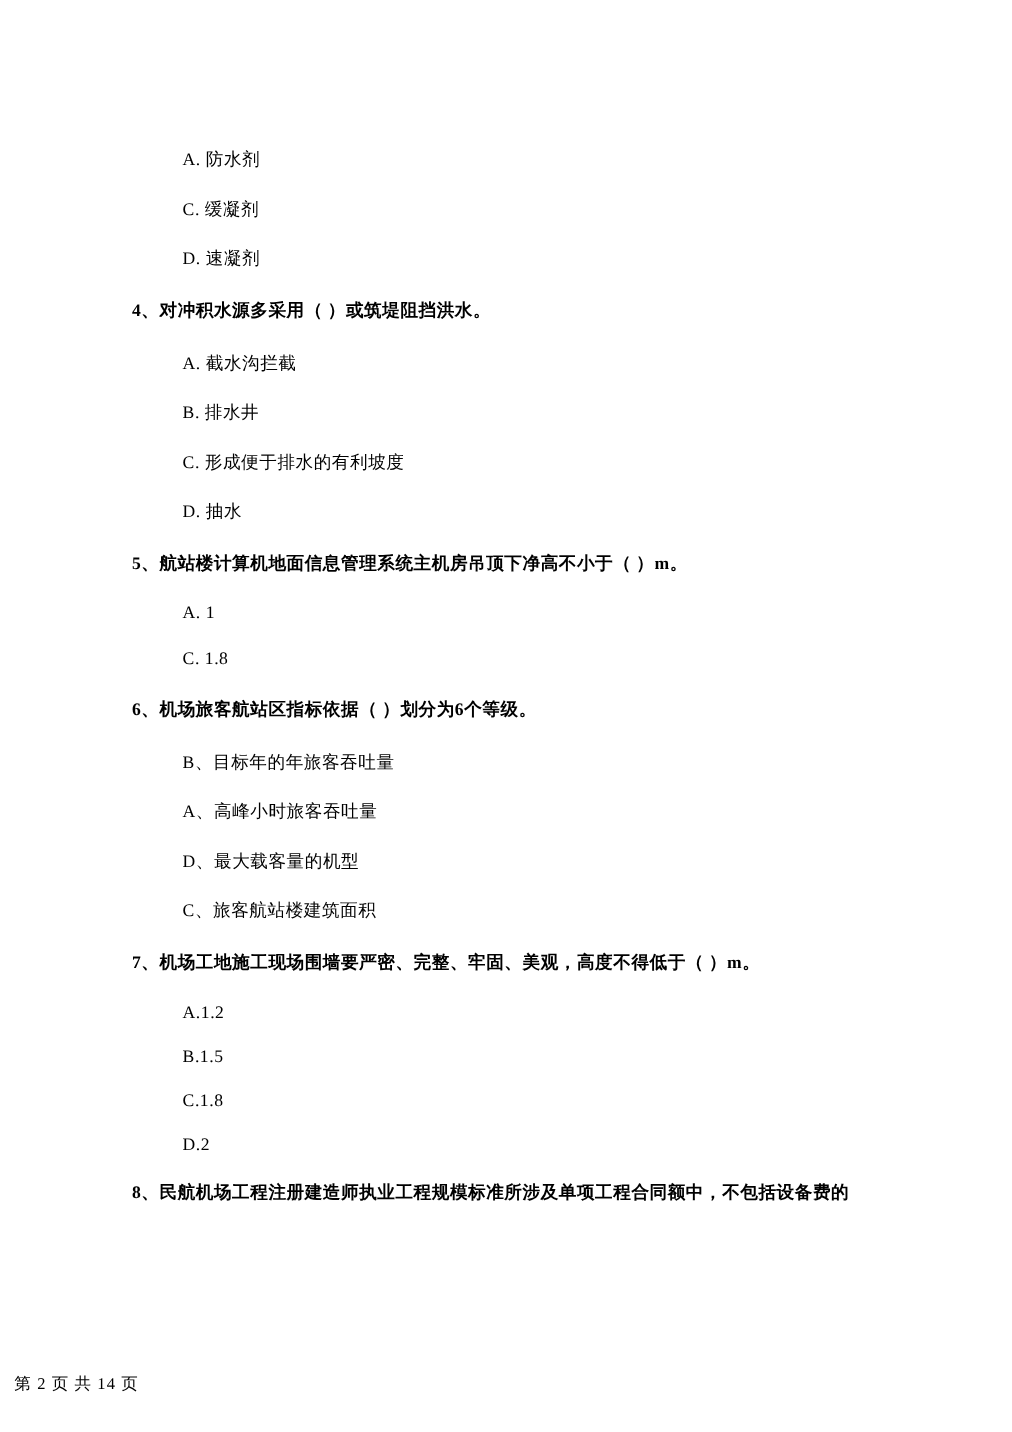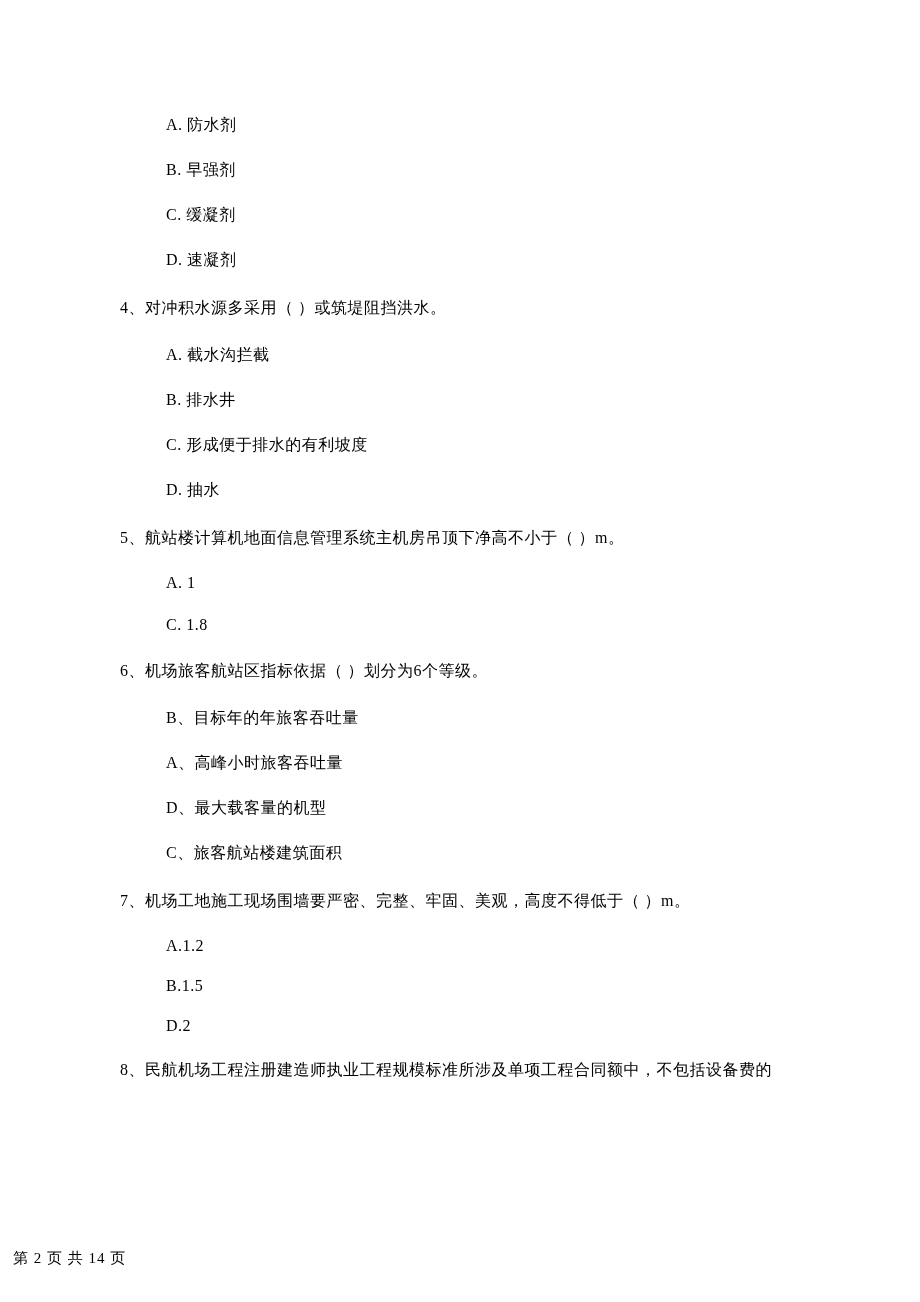--- a/index.html
+++ b/index.html
@@ -10,54 +10,55 @@
     font-size: 16px;
     color: #000;
     width: 920px;
     height: 1302px;
     position: relative;
     box-sizing: border-box;
   }
   .page {
     padding: 115px 48px 40px 120px;
     box-sizing: border-box;
+    margin-top: 20px;
   }
   .option {
     margin-left: 46px;
     margin-bottom: 24px;
     letter-spacing: 0.5px;
   }
   .option-tight {
     margin-left: 46px;
     margin-bottom: 22px;
     letter-spacing: 0.5px;
   }
   .question {
     margin-bottom: 24px;
     line-height: 1.6;
     letter-spacing: 0.5px;
+    font-weight: bold;
   }
   .footer {
     position: absolute;
     bottom: 34px;
     left: 0;
     width: 100%;
     text-align: left;
     font-size: 15px;
     letter-spacing: 1px;
     margin-left: 13px;
   }
 </style>
 </head>
 <body>
 
 <div class="page">
 
   <div class="option">A. 防水剂</div>
-  <div class="option">B. 早强剂</div>
   <div class="option">C. 缓凝剂</div>
   <div class="option">D. 速凝剂</div>
 
   <div class="question">4、对冲积水源多采用（   ）或筑堤阻挡洪水。</div>
   <div class="option">A. 截水沟拦截</div>
   <div class="option">B. 排水井</div>
   <div class="option">C. 形成便于排水的有利坡度</div>
   <div class="option">D. 抽水</div>
 
   <div class="question">5、航站楼计算机地面信息管理系统主机房吊顶下净高不小于（   ）m。</div>
@@ -66,19 +67,20 @@
 
   <div class="question">6、机场旅客航站区指标依据（   ）划分为6个等级。</div>
   <div class="option">B、目标年的年旅客吞吐量</div>
   <div class="option">A、高峰小时旅客吞吐量</div>
   <div class="option">D、最大载客量的机型</div>
   <div class="option">C、旅客航站楼建筑面积</div>
 
   <div class="question">7、机场工地施工现场围墙要严密、完整、牢固、美观，高度不得低于（   ）m。</div>
   <div class="option-tight">A.1.2</div>
   <div class="option-tight">B.1.5</div>
+  <div class="option-tight">C.1.8</div>
   <div class="option-tight">D.2</div>
 
   <div class="question" style="margin-bottom:0;">8、民航机场工程注册建造师执业工程规模标准所涉及单项工程合同额中，不包括设备费的</div>
 
 </div>
 
 <div class="footer">第 2 页 共 14 页</div>
 
 </body></html>

